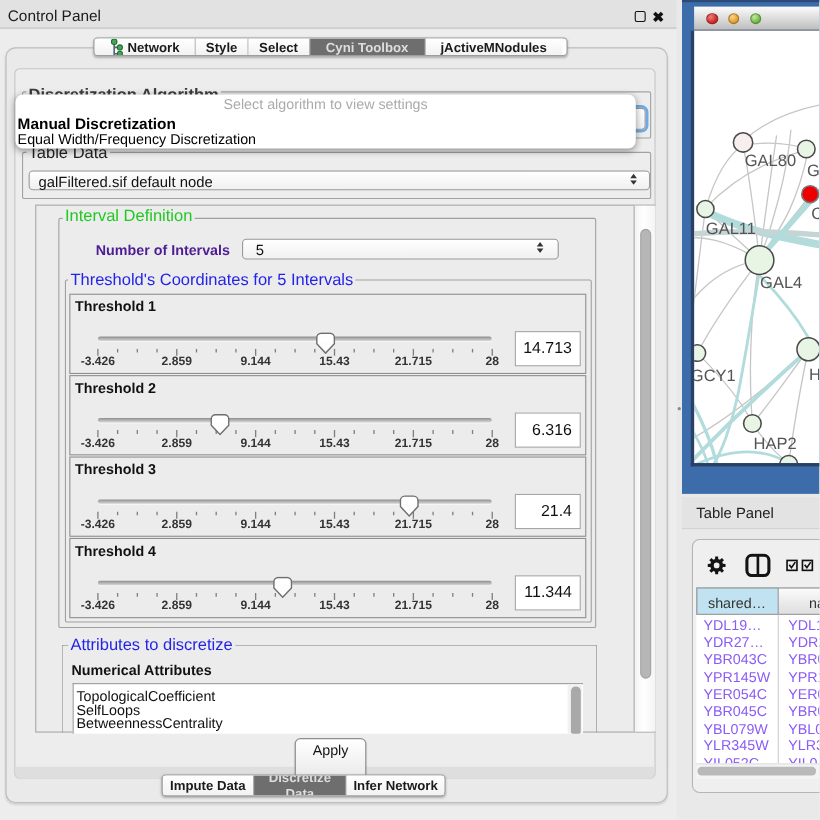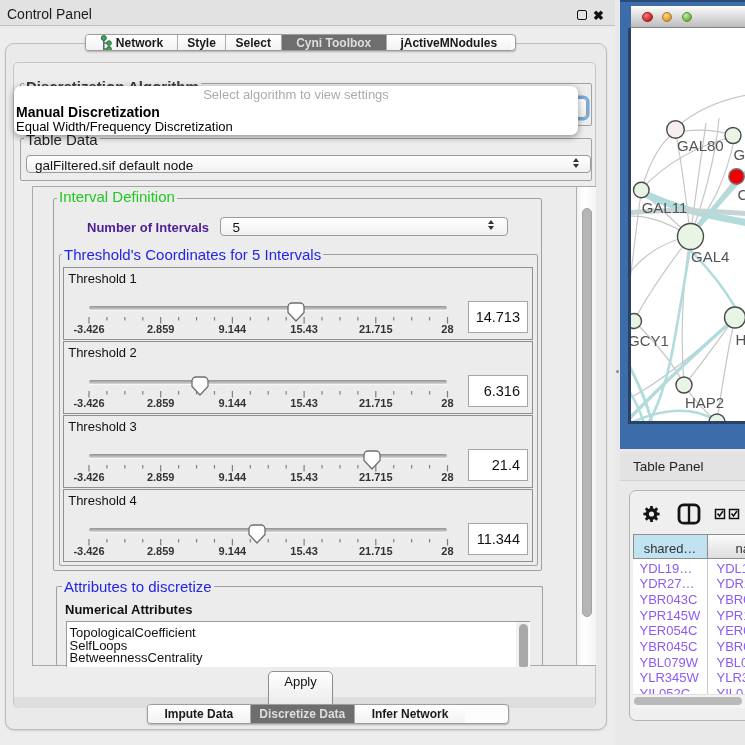--- a/index.html
+++ b/index.html
@@ -13,40 +13,40 @@
 #float-ic { left:577px; top:10px; width:10px; height:10px; border:1.6px solid #111; border-radius:2px; }
 #close-ic { left:593px; top:8px; font-size:13px; font-weight:bold; color:#111; }
 #dockbg { left:0; top:27px; width:615px; height:718px; background:#ededed; }
 #outerpanel { left:5px; top:43px; width:602px; height:687px; background:#eaeaea; border:1px solid #bdbdbd; border-radius:9px; box-shadow:0 1px 2px rgba(0,0,0,0.12); }
 
 .tabgroup { background:#fdfdfd; border:1px solid #9d9d9d; border-radius:4px; display:flex; overflow:hidden; box-shadow:0 1px 2px rgba(0,0,0,0.25); }
 .tabgroup .seg { font-size:12px; font-weight:bold; color:#1a1a1a; text-align:center; border-right:1px solid #ababab; display:flex; align-items:center; justify-content:center; background:linear-gradient(#ffffff,#f2f2f2); }
 .tabgroup .seg:last-child { border-right:none; }
 .tabgroup .dark { background:#6e6e6e; color:#dedede; }
 #toptabs { left:85px; top:34px; width:431px; height:17px; }
-#bottabs { left:147px; top:703.5px; width:362px; height:20px; }
+#bottabs { left:147px; top:703.5px; width:258px; height:20px; }
 
 #innerpanel { left:13px; top:62px; width:583px; height:646px; background:#ededed; border:1px solid #c6c6c6; border-radius:5px; }
 #innerbotstrip { left:14px; top:696.5px; width:581px; height:11px; background:#dedede; border-radius:0 0 5px 5px; }
 
 .group { border:1px solid #a2a2a2; border-radius:2px; }
 .gtitle { position:absolute; font-size:15px; background:#ededed; padding:0 2px; }
 
 .combo { background:linear-gradient(#ffffff,#f0f0f0); border:1px solid #9a9a9a; border-radius:4px; }
 .combo .txt { position:absolute; left:8px; top:2px; font-size:13.5px; color:#111; }
 .arrows { position:absolute; width:10px; }
 .arrows .up { width:0; height:0; border-left:3.6px solid transparent; border-right:3.6px solid transparent; border-bottom:4.6px solid #333; margin-bottom:1.8px; }
 .arrows .dn { width:0; height:0; border-left:3.6px solid transparent; border-right:3.6px solid transparent; border-top:4.6px solid #333; }
 
 #scrollpane { left:32px; top:186px; width:564px; height:480px; border:1px solid #a8a8a8; background:#ececec; }
 #vsb-track { left:576px; top:187px; width:19.5px; height:478px; background:linear-gradient(90deg,#f2f2f2,#ffffff 40%,#f4f4f4); border-left:1px solid #adadad; }
 #vsb-thumb { left:582px; top:208px; width:9.6px; height:409px; background:#b6b6b6; border:1px solid #a2a2a2; border-radius:5px; }
 
 .thbox { position:absolute; left:62.7px; width:470px; height:72.5px; background:#ececec; border:1px solid #8f8f8f; }
-.thbox .lbl { position:absolute; left:4.5px; top:3px; font-size:13px; font-weight:normal; color:#111; }
+.thbox .lbl { position:absolute; left:4.5px; top:3px; font-size:13px; font-weight:bold; color:#111; }
 .track { position:absolute; left:25.3px; top:37.5px; width:358.5px; height:4.5px; border-radius:2.5px; background:linear-gradient(#8e8e8e,#d8d8d8); box-shadow:0 1px 0 #f6f6f6; }
 .valbox { position:absolute; left:404.3px; top:32.5px; width:60px; height:32px; background:#fff; border:1.5px solid #a5a5a5; font-size:14.5px; color:#111; text-align:right; padding:7px 7px 0 0; }
 .ticklbl { position:absolute; top:55px; font-size:11px; font-weight:bold; color:#333; width:50px; text-align:center; }
 
 #applybtn { left:268px; top:671px; width:65px; height:38px; background:linear-gradient(#ffffff,#e9e9e9); border:1px solid #8f8f8f; border-radius:5px; font-size:13px; color:#111; text-align:center; padding-top:2px; box-shadow:0 1px 1px rgba(0,0,0,0.15); }
 
 #netframe { left:620px; top:0; width:125px; height:449px; background:#3d6cab; }
 #nettitle { left:631px; top:6px; width:114px; height:22px; background:linear-gradient(#fcfcfc,#bdbdbd); border-bottom:1px solid #818181; }
 .tl { position:absolute; top:5.5px; width:10.5px; height:10.5px; border-radius:50%; }
 #netcanvas { left:631px; top:28px; width:114px; height:393px; background:#ffffff; overflow:hidden; }

